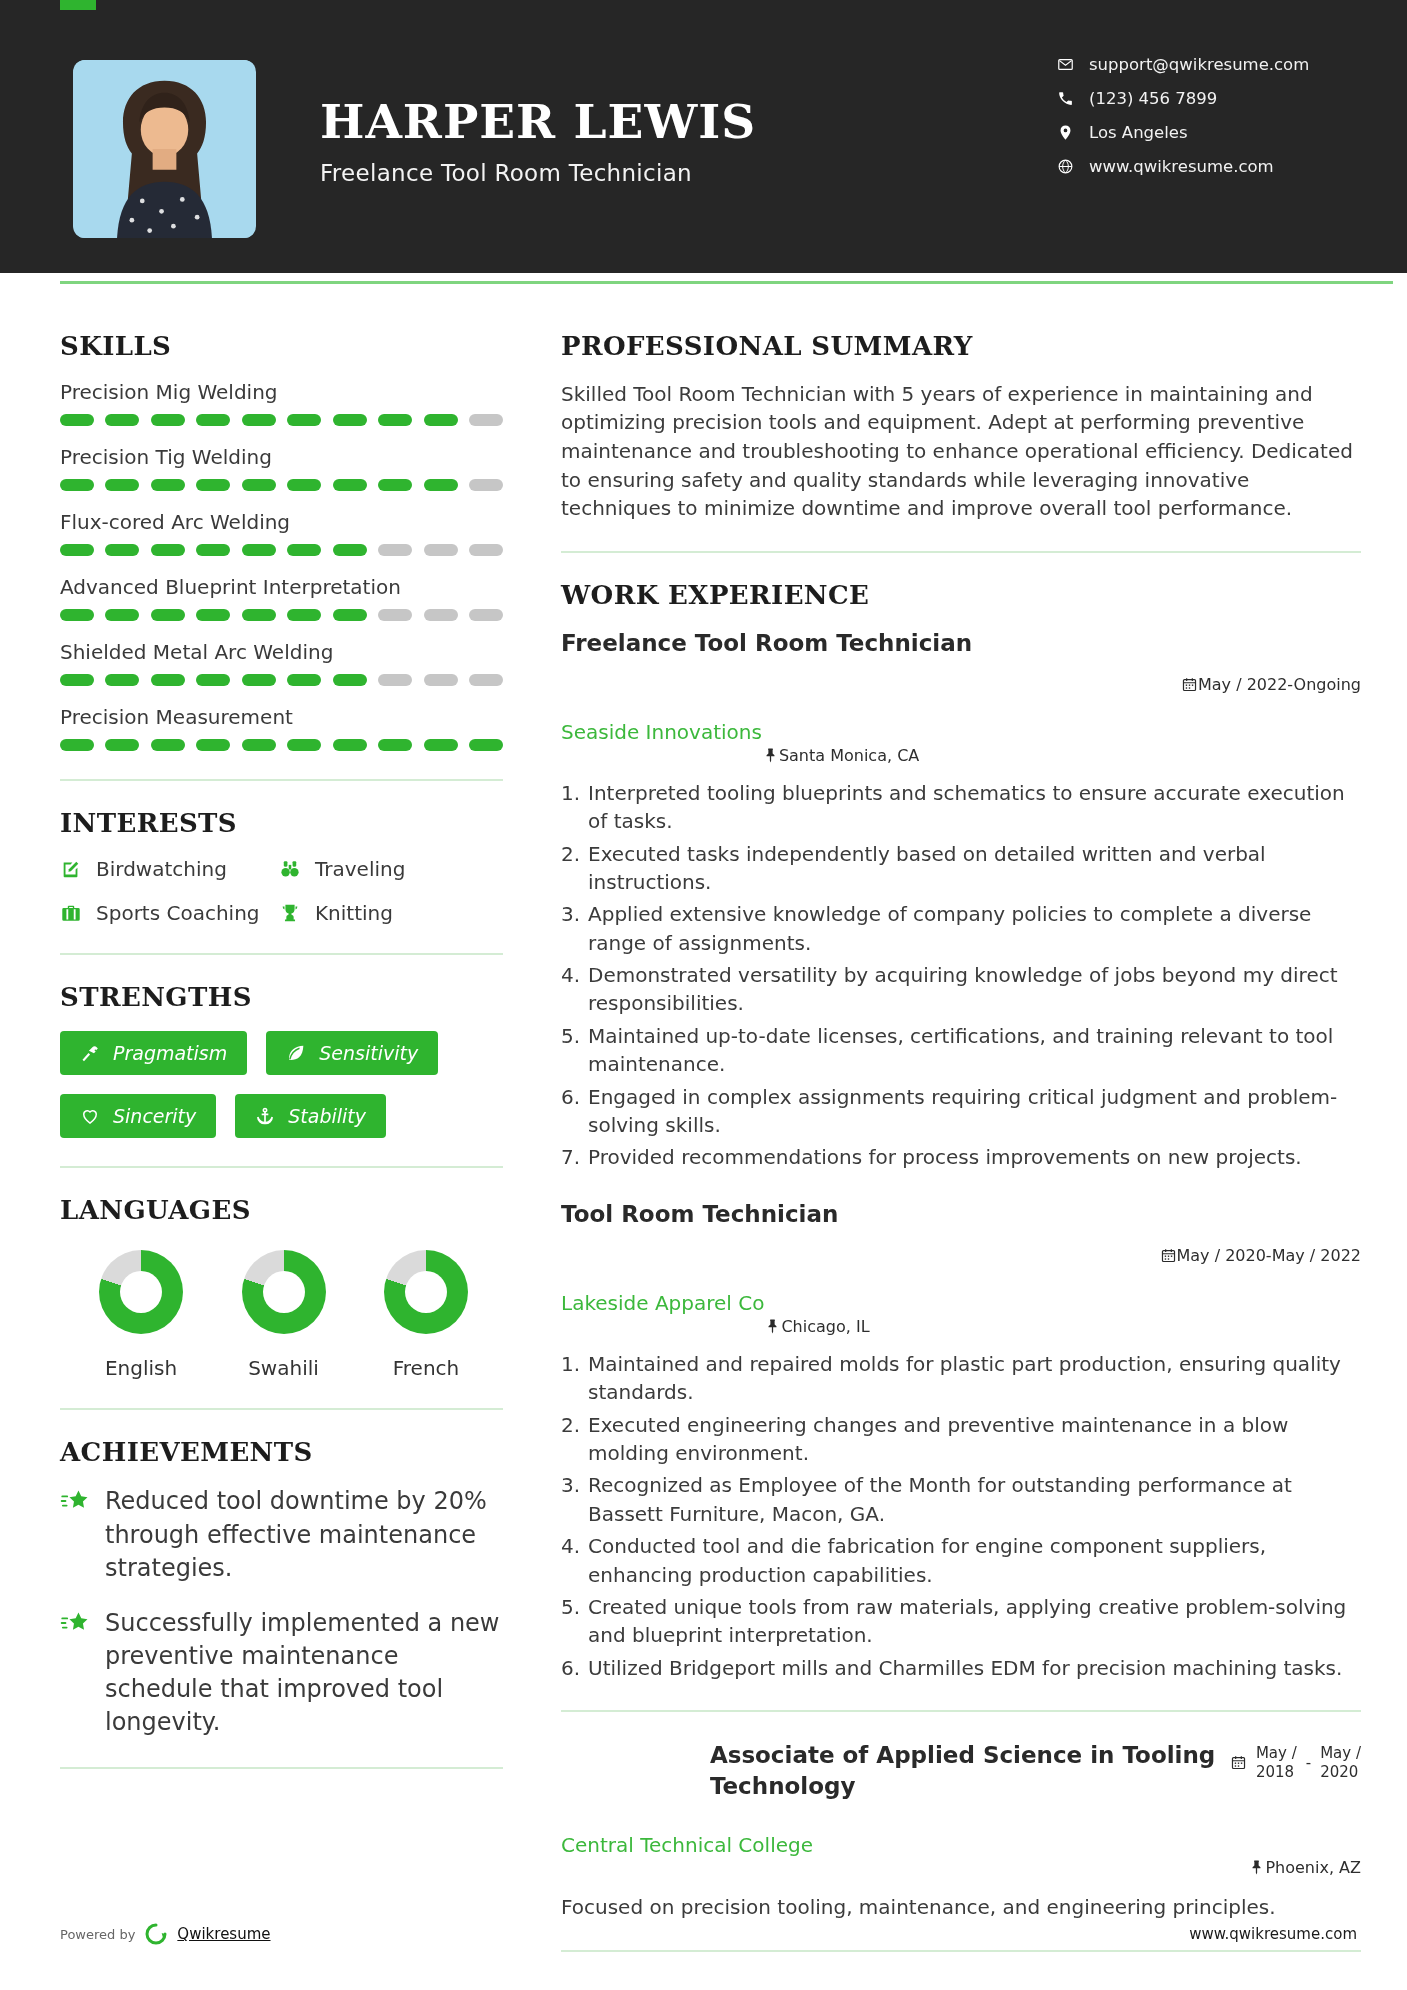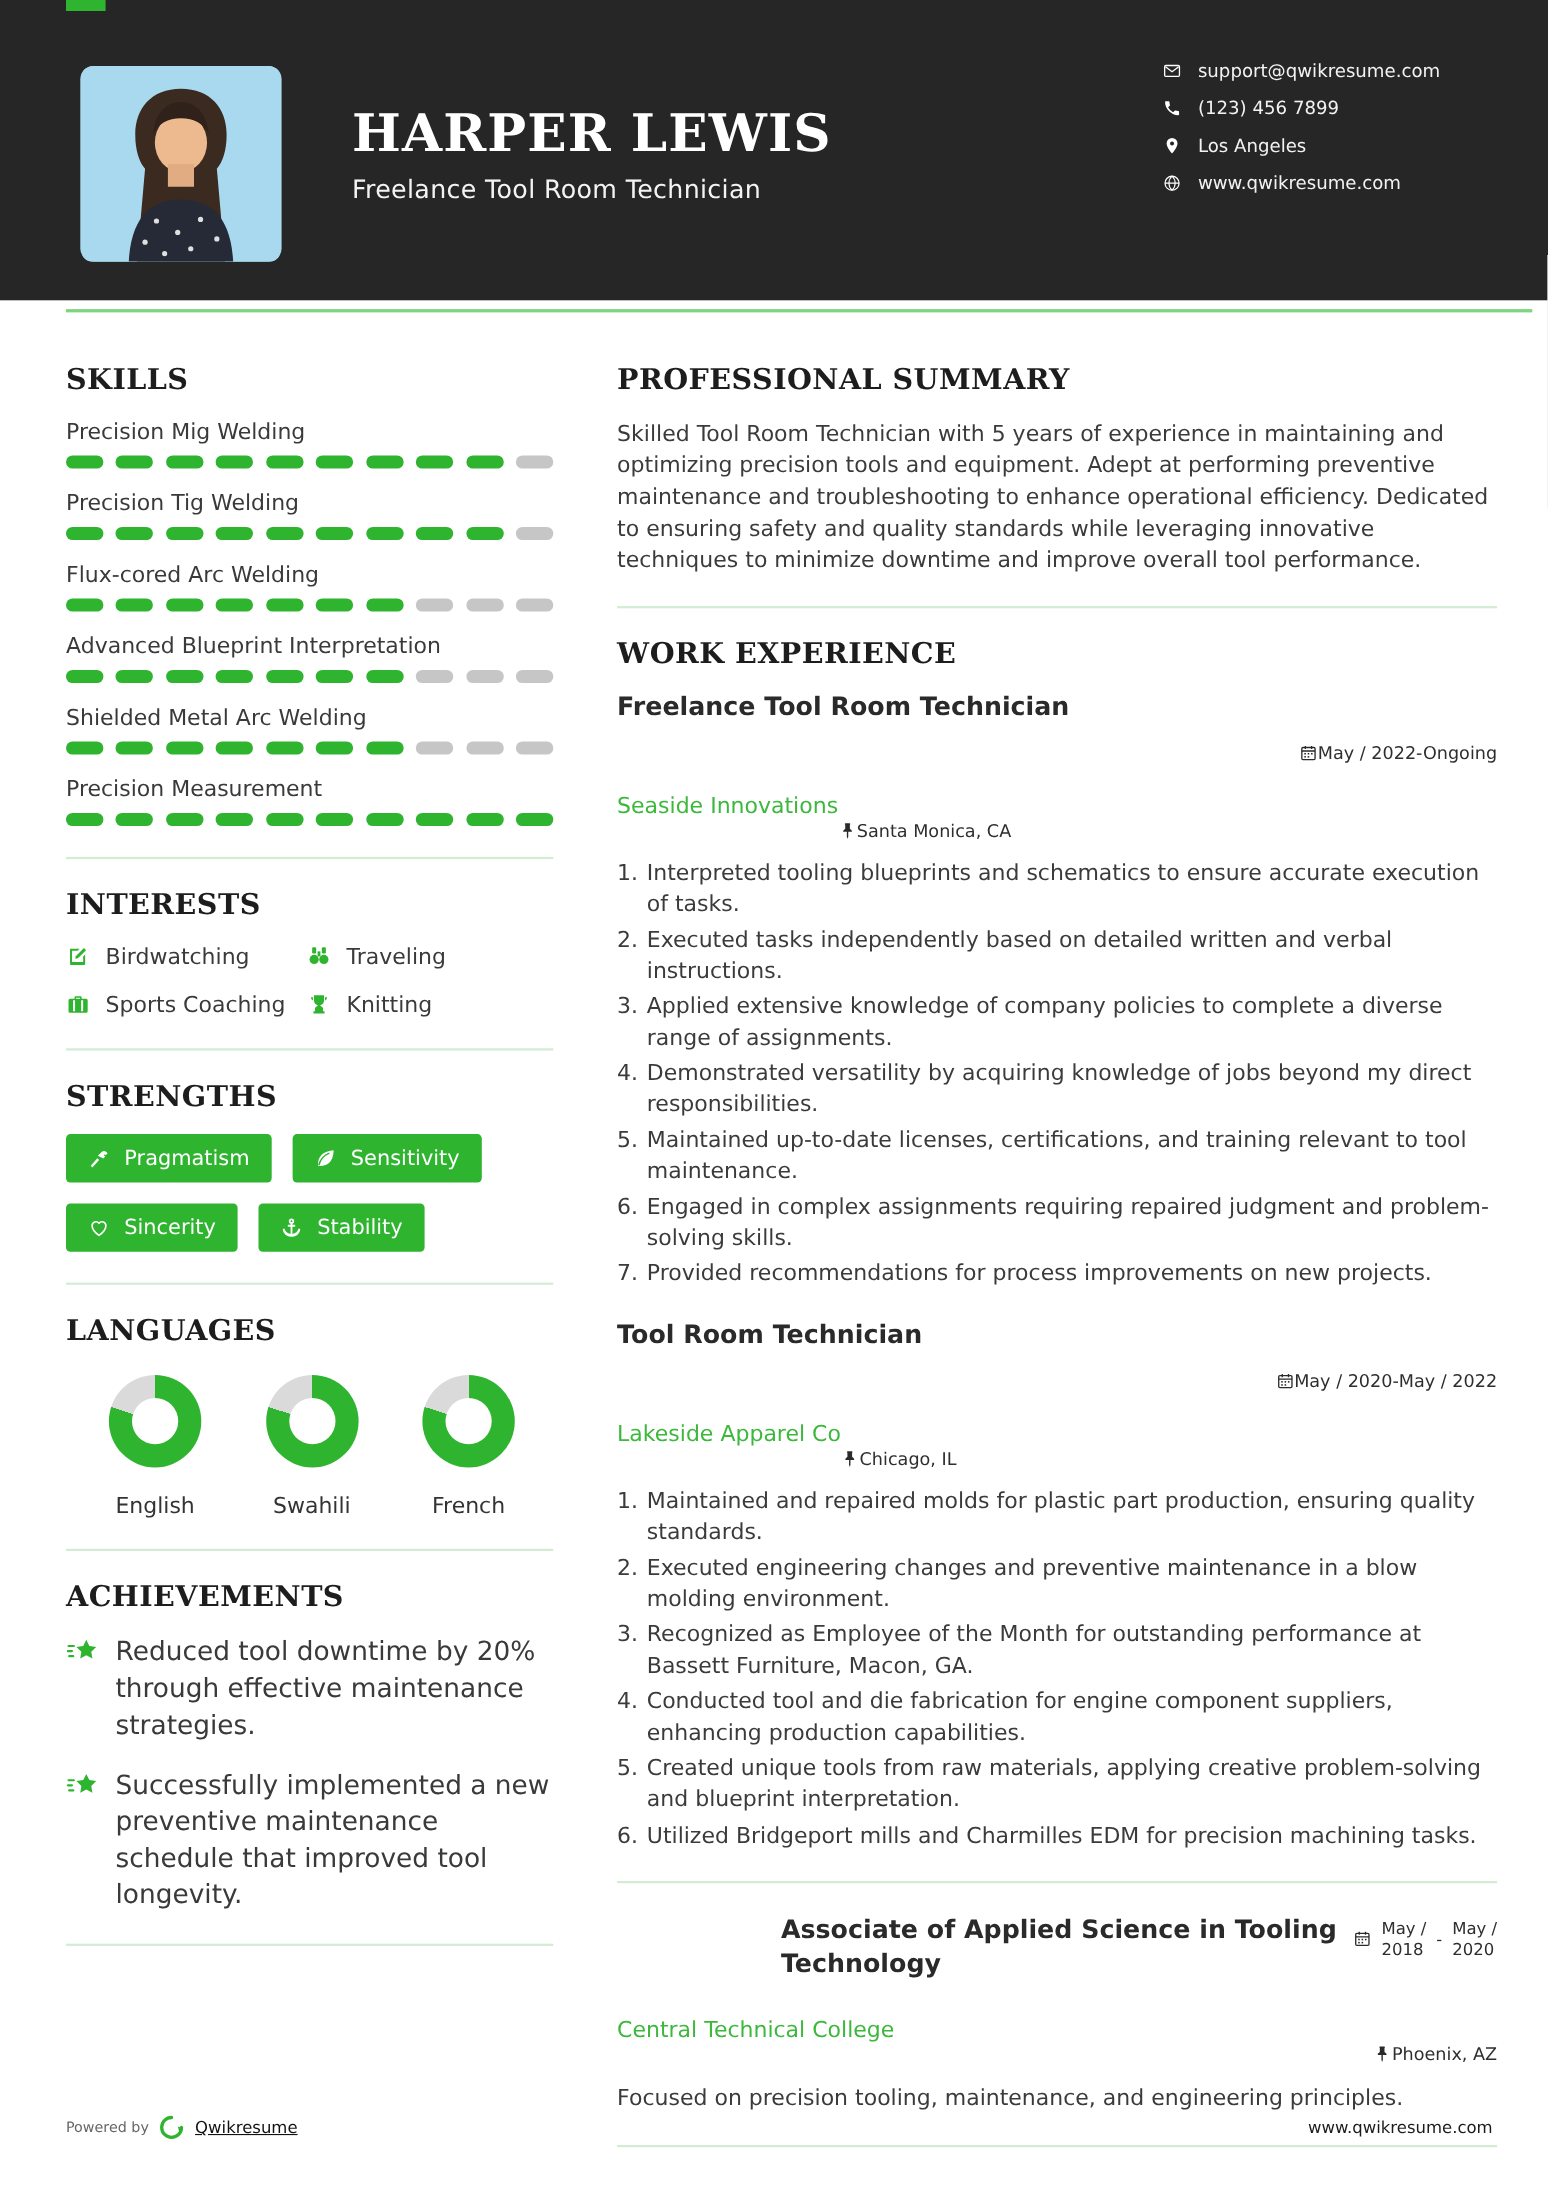--- a/index.html
+++ b/index.html
@@ -49,21 +49,21 @@
   
   .interest-grid { display:grid; grid-template-columns:219px 1fr; row-gap:20px; }
   .interest { display:flex; align-items:center; gap:14px; font-size:20px; color:#3a3a3a; }
   .gicon { width:22px; height:22px; color:#2fb42f; flex:0 0 auto; display:flex; }
   .gicon svg { width:100%; height:100%; }
 
   
   .badges { display:flex; flex-wrap:wrap; gap:19px; }
   .badge {
     display:inline-flex; align-items:center; gap:13px; background:#2fb42f; color:#ffffff;
-    font-size:19px; padding:11px 20px; border-radius:4px;
+    font-size:19px; padding:11px 20px; border-radius:4px;font-style:italic;
   }
   .badge .bicon { width:20px; height:20px; display:flex; color:#fff; }
   .badge .bicon svg { width:100%; height:100%; }
 
   
   .langs { display:flex; justify-content:space-between; padding:6px 22px 0 26px; }
   .lang { display:flex; flex-direction:column; align-items:center; width:110px; }
   .donut { width:84px; height:84px; border-radius:50%; position:relative; }
   .donut::after { content:""; position:absolute; inset:21px; background:#fff; border-radius:50%; }
   .lang-label { margin-top:22px; font-size:20px; color:#333; }
@@ -464,21 +464,21 @@
               </span>
               <span>Santa Monica, CA</span>
             </div>
           </div>
           <ol class="job-list">
             <li>Interpreted tooling blueprints and schematics to ensure accurate execution of tasks.</li>
             <li>Executed tasks independently based on detailed written and verbal instructions.</li>
             <li>Applied extensive knowledge of company policies to complete a diverse range of assignments.</li>
             <li>Demonstrated versatility by acquiring knowledge of jobs beyond my direct responsibilities.</li>
             <li>Maintained up-to-date licenses, certifications, and training relevant to tool maintenance.</li>
-            <li>Engaged in complex assignments requiring repaired judgment and problem-solving skills.</li>
+            <li>Engaged in complex assignments requiring critical judgment and problem-solving skills.</li>
             <li>Provided recommendations for process improvements on new projects.</li>
           </ol>
         </div>
 
         <div class="job">
           <div class="job-row1">
             <div class="job-title">Tool Room Technician</div>
             <div class="meta">
               <span class="micon">
                 <svg viewBox="0 0 24 24">

